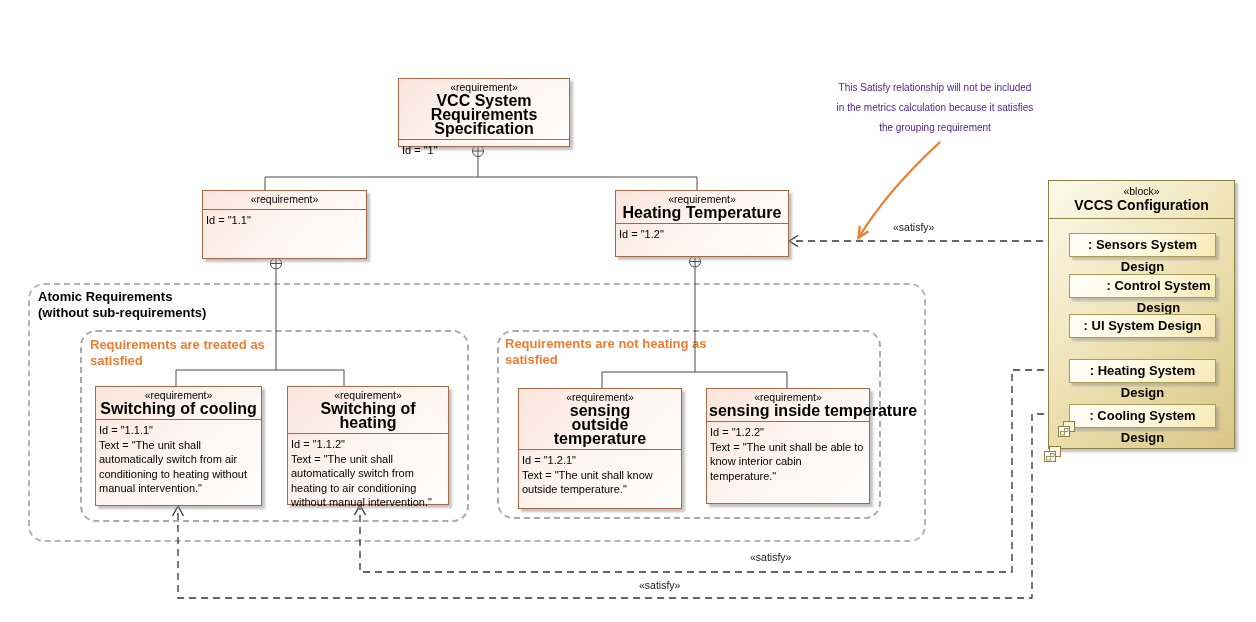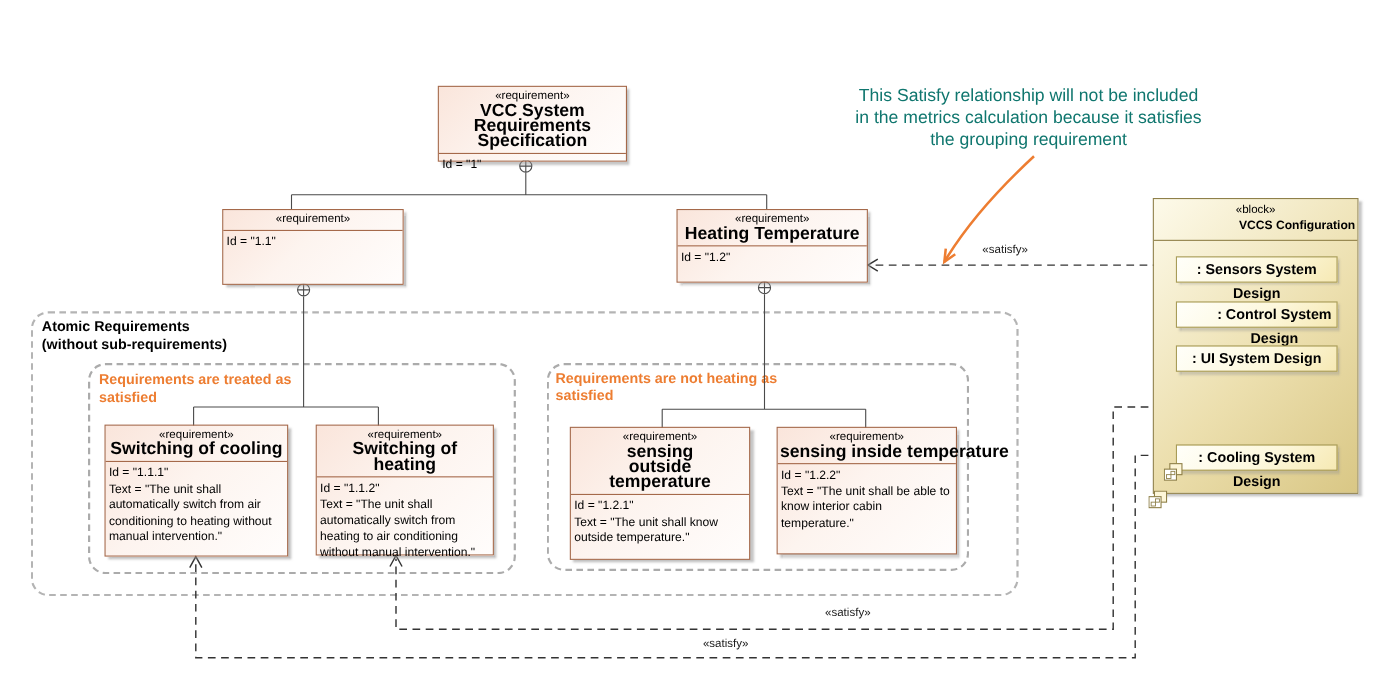--- a/index.html
+++ b/index.html
@@ -23,33 +23,33 @@
   .req-name{font-weight:bold;font-size:16px;line-height:14px;}
   .req-name.nowrap{white-space:nowrap;}
   .req-body{flex:1;padding:3px 3px;text-align:left;line-height:14.5px;}
   
   .blk{
     position:absolute;border:1px solid #8f8049;
     background:linear-gradient(135deg,#fdfaea 0%,#ecdfae 55%,#d9c785 100%);
     box-shadow:3px 3px 2px rgba(145,145,145,.55);
   }
   .blk-head{border-bottom:1px solid #8f8049;text-align:center;padding:4px 2px 5px 2px;}
-  .blk-name{font-weight:bold;font-size:11px;line-height:15px;text-align:right;}
+  .blk-name{font-weight:bold;font-size:14px;line-height:15px;}
   .part{
     position:absolute;border:1px solid #a89c58;
     background:linear-gradient(135deg,#fffffa 0%,#fdf8dd 55%,#f6e9b4 100%);
     box-shadow:2.5px 2.5px 2px rgba(145,145,145,.5);
     font-weight:bold;font-size:13px;text-align:center;line-height:22px;height:24px;left:20px;width:147px;
     box-sizing:border-box;
   }
   
   .grp-label{position:absolute;font-weight:bold;font-size:13px;line-height:16px;}
   .grp-label.orange{color:#ED7D31;}
   .note{
-    position:absolute;color:#0f766e;font-size:16px;line-height:20px;text-align:center;
+    position:absolute;color:#4c1d95;font-size:10px;line-height:20px;text-align:center;
   }
   .lbl-satisfy{position:absolute;font-size:10.5px;color:#1a1a1a;}
   svg.wires{position:absolute;left:0;top:0;pointer-events:none;}
   .dicon{position:absolute;}
 </style>
 </head>
 <body>
 
 <div id="canvas">
 
@@ -189,20 +189,21 @@
   </div>
 
   <div class="blk" style="left:1048px;top:180px;width:185px;height:267px;">
     <div class="blk-head">
       <div class="stereo">«block»</div>
       <div class="blk-name">VCCS Configuration</div>
     </div>
     <div class="part" style="top:52px;">: Sensors System Design</div>
     <div class="part" style="top:93px;padding-left:32px;">: Control System Design</div>
     <div class="part" style="top:133px;">: UI System Design</div>
+    <div class="part" style="top:178px;">: Heating System Design</div>
     <div class="part" style="top:223px;">: Cooling System Design</div>
   </div>
 
   <svg class="dicon" style="left:1058px;top:421px;" width="18" height="17" viewBox="0 0 18 17">
     <rect x="5.5" y="0.5" width="11" height="10" fill="#fdf6d8" stroke="#8f8049"></rect>
     <rect x="0.5" y="5.5" width="11" height="10" fill="#ffffff" stroke="#8f8049"></rect>
     <rect x="2.5" y="10.5" width="4" height="3.5" fill="#fff" stroke="#8f8049" stroke-width="0.8"></rect>
     <rect x="6.5" y="7.5" width="3.5" height="3" fill="#fff" stroke="#8f8049" stroke-width="0.8"></rect>
   </svg>
   <svg class="dicon" style="left:1044px;top:446px;" width="18" height="17" viewBox="0 0 18 17">

